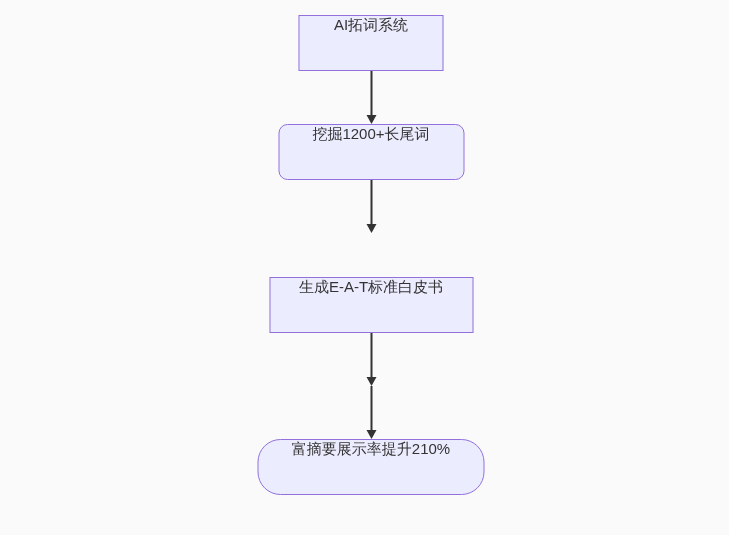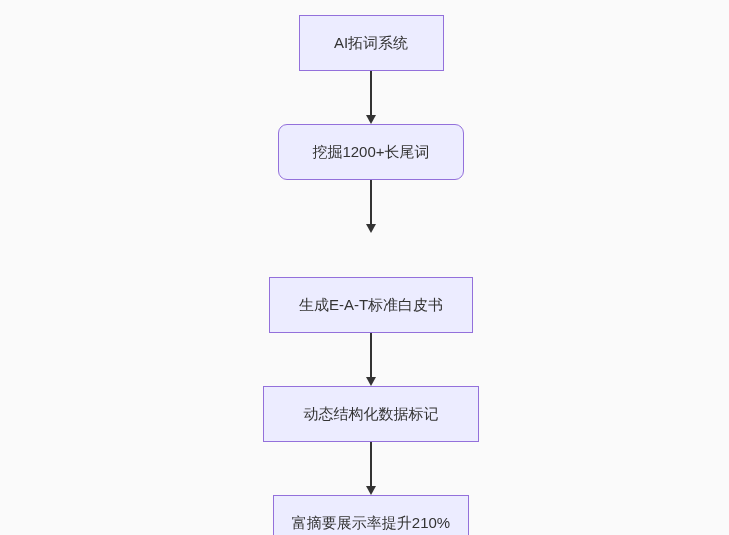--- a/index.html
+++ b/index.html
@@ -22,32 +22,31 @@
     display: flex;
     flex-direction: column;
     align-items: center;
   }
   .node {
     box-sizing: border-box;
     height: 56px;
     background: #ECECFF;
     border: 1px solid #9370DB;
     display: flex;
-    align-items: center;
     justify-content: center;
     color: #333333;
     font-size: 15px;
     text-align: center;
     white-space: nowrap;
   }
   .n1 { width: 145px; }
   .n2 { width: 186px; border-radius: 9px; }
   .n3 { width: 204px; margin-top: 44px; }
   .n4 { width: 216px; }
-  .n5 { width: 196px; }
+  .n5 { width: 227px; border-radius: 23px; }
   .arrow {
     height: 53px;
     display: flex;
     flex-direction: column;
     align-items: center;
   }
   .arrow .shaft {
     width: 2px;
     flex: 1 1 auto;
     background: #333333;
@@ -86,23 +85,20 @@
 
   <div class="node n3">
     <span>生成E-A-T标准白皮书</span>
   </div>
 
   <div class="arrow">
     <div class="shaft"></div>
     <div class="head"></div>
   </div>
 
-  <div class="node n4">
-    <span>动态结构化数据标记</span>
-  </div>
 
   <div class="arrow">
     <div class="shaft"></div>
     <div class="head"></div>
   </div>
 
   <div class="node n5">
     <span>富摘要展示率提升210%</span>
   </div>
 

